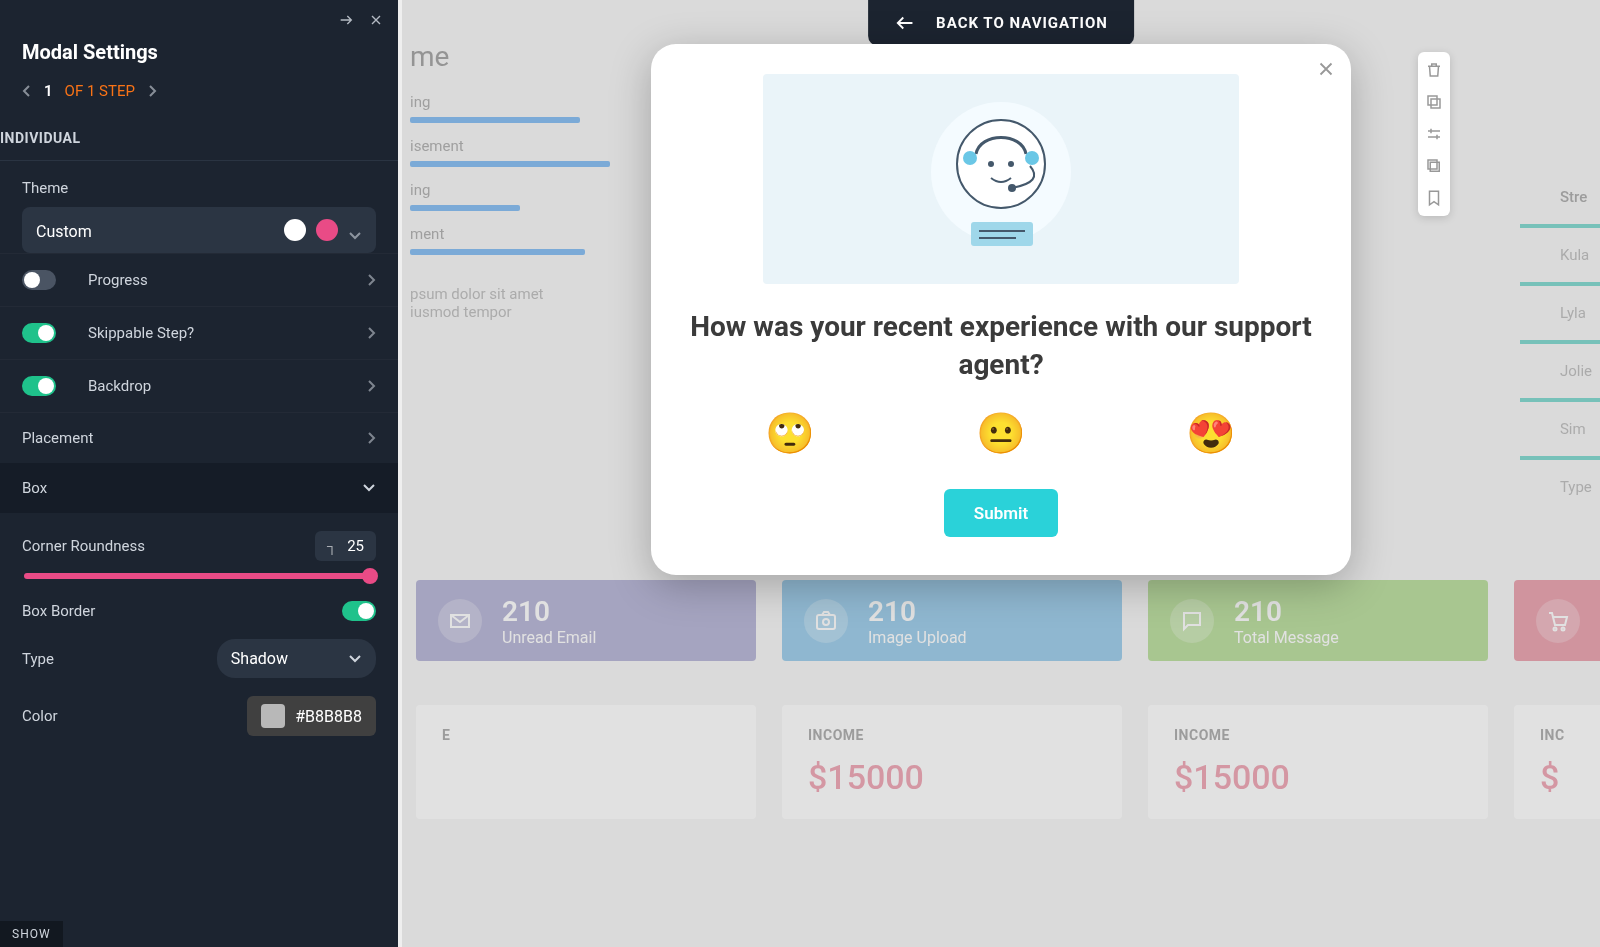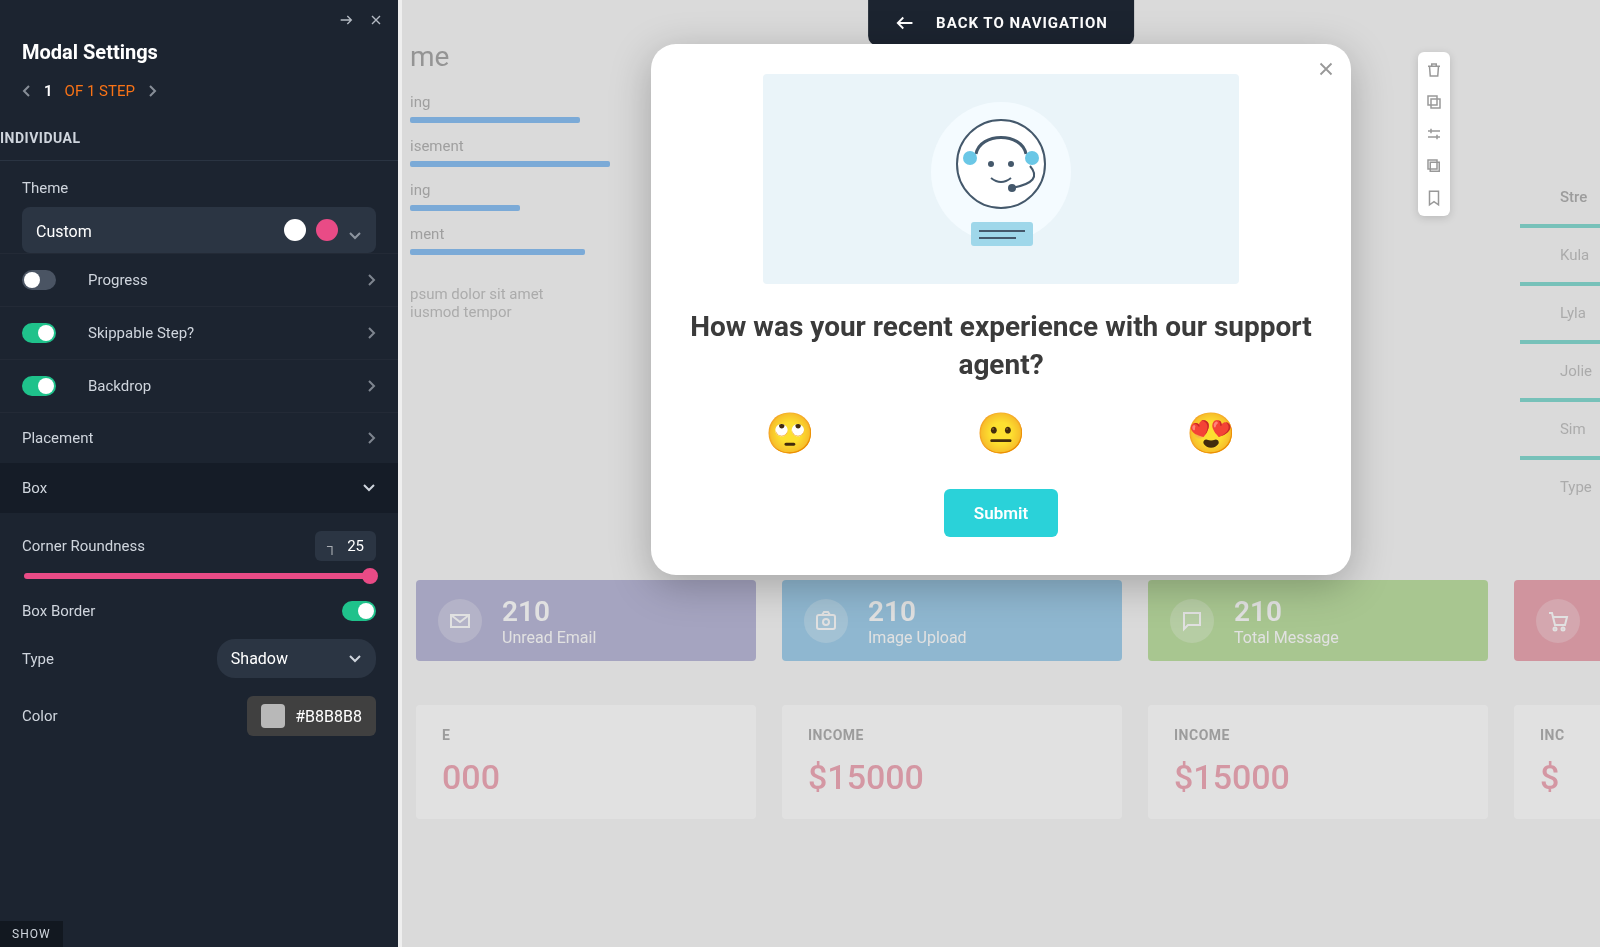--- a/index.html
+++ b/index.html
@@ -304,21 +304,20 @@
           </div>
           <div>
             <div class="num"></div>
             <div class="sub"></div>
           </div>
         </div>
       </div>
     <div class="income-row" id="income">
         <div class="inc">
           <div class="t">E</div>
-          <div class="v">000</div>
         </div>
         <div class="inc">
           <div class="t">INCOME</div>
           <div class="v">$15000</div>
         </div>
         <div class="inc">
           <div class="t">INCOME</div>
           <div class="v">$15000</div>
         </div>
         <div class="inc">

